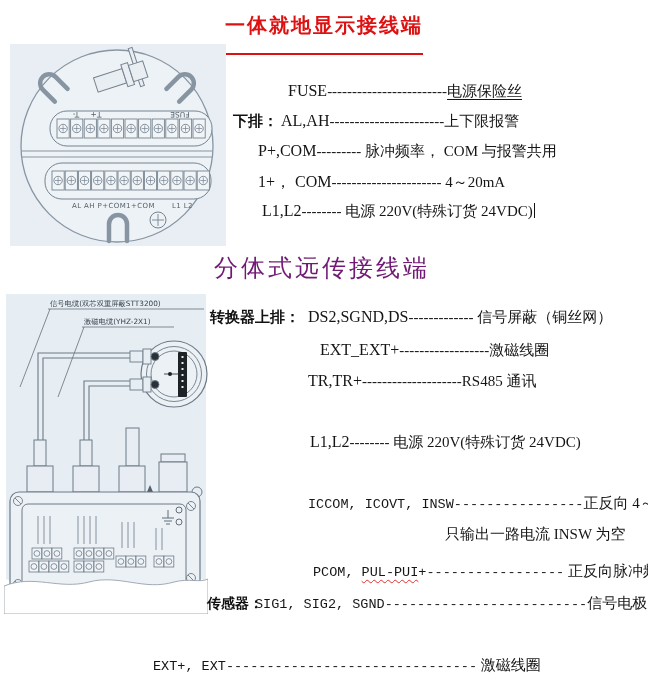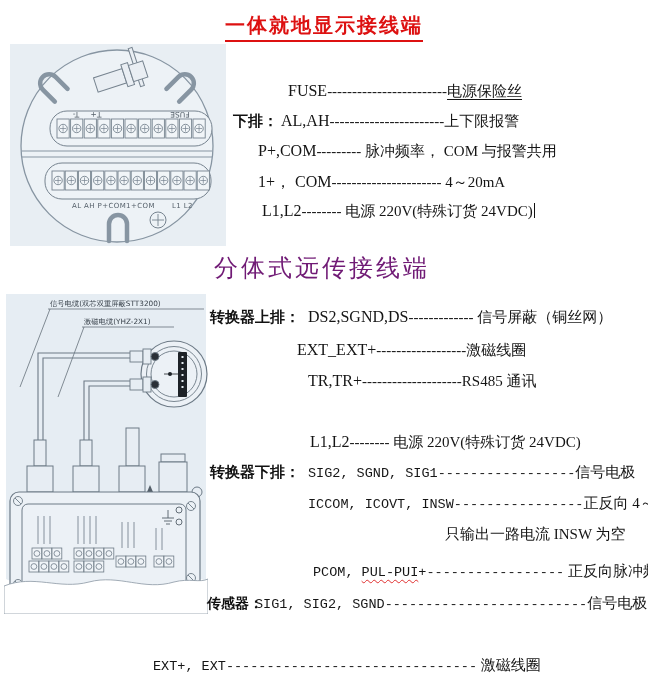--- a/index.html
+++ b/index.html
@@ -1,20 +1,20 @@
 <!DOCTYPE html>
 <html><head>
 <meta charset="utf-8">
 <style>
   html,body{margin:0;padding:0;background:#ffffff;}
   .page{position:relative;width:648px;height:684px;background:#ffffff;overflow:hidden;
         font-family:"Liberation Serif","DejaVu Serif",serif;color:#151515;}
   .title{position:absolute;left:0;top:12px;width:648px;text-align:center;}
   .title span{display:inline-block;font-size:20px;font-weight:bold;color:#dd1111;
-        letter-spacing:2px;border-bottom:2px solid #dd1111;padding-bottom:1px;
+        letter-spacing:2px;border-bottom:2px solid #dd1111;padding-bottom:14px;
         font-family:"Liberation Sans","DejaVu Sans",sans-serif;}
   .sec2{position:absolute;left:214px;top:252px;font-size:24px;letter-spacing:3px;color:#701a75;
         font-family:"Liberation Serif","DejaVu Serif",serif;}
   .line{position:absolute;white-space:nowrap;font-size:15px;}
   .lab{display:inline-block;font-weight:bold;font-size:15px;color:#111;
         font-family:"Liberation Sans","DejaVu Sans",sans-serif;}
   .term{font-family:"Liberation Serif","DejaVu Serif",serif;font-size:16px;}
   .mono .term,.mono .dash{font-family:"Liberation Mono","DejaVu Sans Mono",monospace;font-size:13.5px;}
   .dash{letter-spacing:0px;font-size:15px;}
   .desc{font-size:15px;}
@@ -263,32 +263,29 @@
         </g>
       </g>
 
       <path d="M0,294 C30,282 55,298 85,290 C115,282 140,299 170,290 C185,286 196,291 204,287 L204,322 L0,322 Z" fill="#ffffff" stroke="#8a97a3" stroke-width="0.8"></path>
     </svg>
   </div>
 
   <div class="line" style="left:210px;top:308px">
     <span class="lab" style="width:98px">转换器上排：</span><span class="term">DS2,SGND,DS</span><span class="dash">-------------</span><span class="desc"> 信号屏蔽（铜丝网）</span>
   </div>
-  <div class="line" style="left:297px;top:341px">
+  <div class="line" style="left:320px;top:341px">
     <span class="term">EXT_EXT+</span><span class="dash">------------------</span><span class="desc">激磁线圈</span>
   </div>
   <div class="line" style="left:308px;top:372px">
     <span class="term">TR,TR+</span><span class="dash">--------------------</span><span class="desc">RS485 通讯</span>
   </div>
   <div class="line" style="left:310px;top:433px">
     <span class="term">L1,L2</span><span class="dash">--------</span><span class="desc"> 电源 220V(特殊订货 24VDC)</span>
   </div>
-  <div class="line mono" style="left:210px;top:463px">
-    <span class="lab" style="width:98px">转换器下排：</span><span class="term">SIG2, SGND, SIG1</span><span class="dash">-----------------</span><span class="desc">信号电极</span>
-  </div>
   <div class="line mono" style="left:308px;top:494px">
     <span class="term">ICCOM, ICOVT, INSW</span><span class="dash">----------------</span><span class="desc">正反向 4～20Ma</span>
   </div>
   <div class="line mono" style="left:445px;top:525px">
     <span class="desc">只输出一路电流 INSW 为空</span>
   </div>
   <div class="line mono" style="left:313px;top:562px">
     <span class="term">PCOM, </span><span class="term wavy">PUL-PUI</span><span class="term">+</span><span class="dash">-----------------</span><span class="desc"> 正反向脉冲频率</span>
   </div>
   <div class="line mono" style="left:207px;top:594px">

